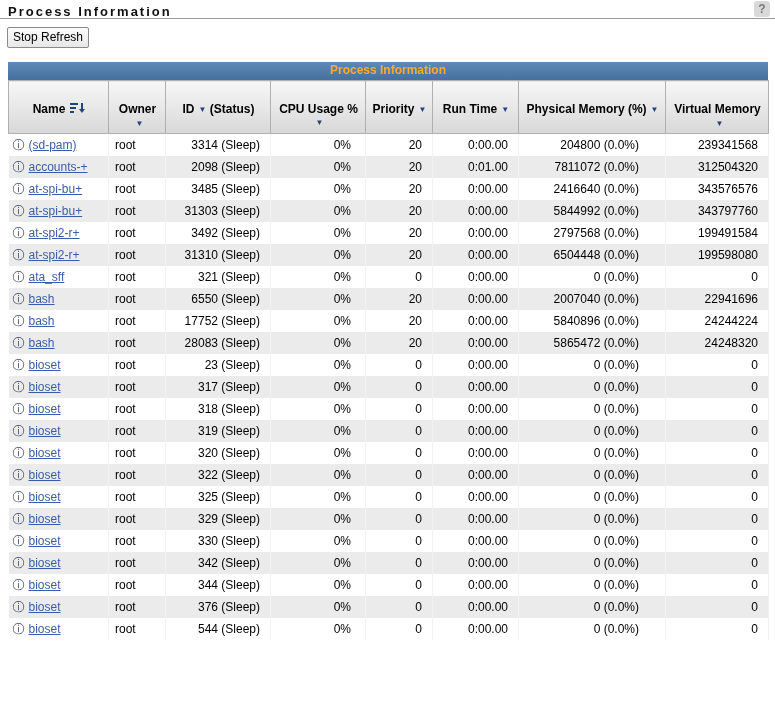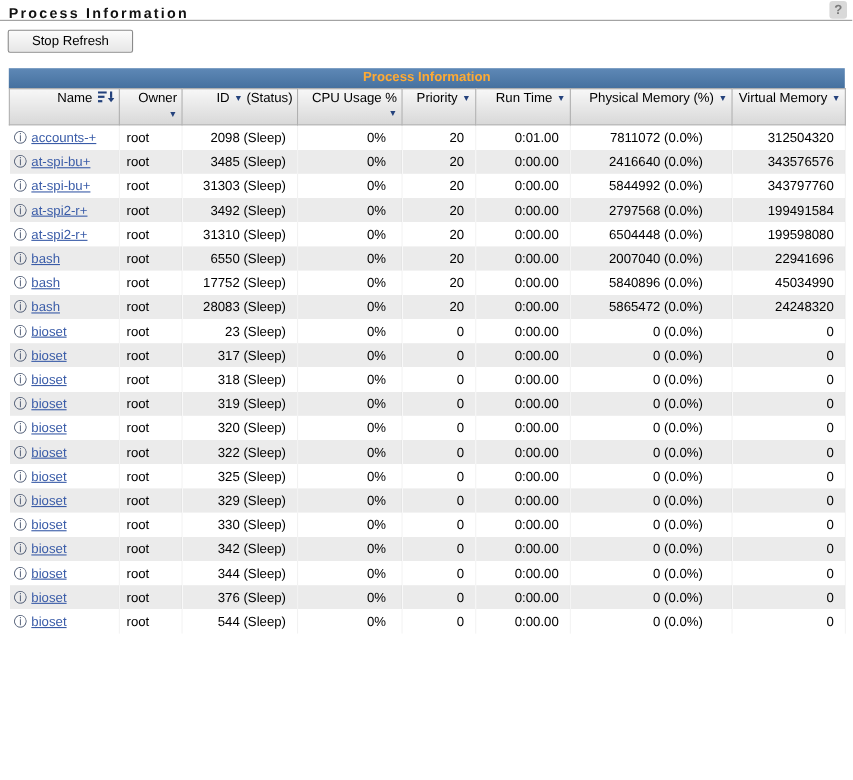--- a/index.html
+++ b/index.html
@@ -29,42 +29,42 @@
     text-align: center; cursor: pointer;
   }
 
   
   .toolbar { padding: 8px 0 0 7px; height: 30px; }
   .btn {
     font-family: "Liberation Sans", sans-serif;
     font-size: 12px; color: #000;
     background: linear-gradient(#fcfcfc, #e7e7e7);
     border: 1px solid #8a8a8a; border-radius: 2px;
-    padding: 2px 21px 3px; cursor: pointer;
+    padding: 2px 5px 3px; cursor: pointer;
   }
 
   
   .table-wrap { margin: 13px 7px 0 8px; }
   table {
     border-collapse: collapse; table-layout: fixed;
     width: 760px;
   }
   .table-title {
     width: 760px;
     background: linear-gradient(var(--table-title-bg-top, #5e88b6), var(--table-title-bg, #46719f));
     color: var(--table-title-text, #ffaa33);
     font-weight: bold; font-size: 12px; text-align: center;
     padding: 1px 0 3px;
   }
   thead th {
     background: linear-gradient(#f7f7f7, #d8d8d8);
     border: 1px solid #b0b0b0;
-    font-size: 12px; font-weight: normal; color: #000;
-    text-align: right; vertical-align: top;
-    padding: 1px 4px 3px 5px;
+    font-size: 12px; font-weight: bold; color: #000;
+    text-align: center; vertical-align: top;
+    padding: 21px 4px 3px 5px;
     height: 33px;
     cursor: pointer;
   }
   .sort-arrow {
     display: inline-block; margin-left: 4px;
     color: var(--sort-arrow, #24427c);
     font-size: 8px; vertical-align: 1px; cursor: pointer;
   }
   .sort-arrow.block { display: block; margin: 2px 0 0 2px; }
   .sort-bars { margin-left: 5px; vertical-align: -1px; cursor: pointer; }
@@ -144,20 +144,32 @@
         </th>
         <th>
           <span>Physical Memory (%)</span><span class="sort-arrow">▼</span>
         </th>
         <th>
           <span>Virtual Memory</span><span class="sort-arrow">▼</span>
         </th>
       </tr>
     </thead>
     <tbody>
+  <tr>
+    <td class="name-cell">
+      <span class="info-icon">ⓘ</span><a href="#" class="proc-link">(sd-pam)</a>
+    </td>
+    <td>root</td>
+    <td class="r">3314 (Sleep)</td>
+    <td class="r cpu">0%</td>
+    <td class="r">20</td>
+    <td class="r">0:00.00</td>
+    <td class="r phys">204800 (0.0%)</td>
+    <td class="r">239341568</td>
+  </tr>
 
   <tr>
     <td class="name-cell">
       <span class="info-icon">ⓘ</span><a href="#" class="proc-link">accounts-+</a>
     </td>
     <td>root</td>
     <td class="r">2098 (Sleep)</td>
     <td class="r cpu">0%</td>
     <td class="r">20</td>
     <td class="r">0:01.00</td>
@@ -213,20 +225,32 @@
     </td>
     <td>root</td>
     <td class="r">31310 (Sleep)</td>
     <td class="r cpu">0%</td>
     <td class="r">20</td>
     <td class="r">0:00.00</td>
     <td class="r phys">6504448 (0.0%)</td>
     <td class="r">199598080</td>
   </tr>
 
+  <tr>
+    <td class="name-cell">
+      <span class="info-icon">ⓘ</span><a href="#" class="proc-link">ata_sff</a>
+    </td>
+    <td>root</td>
+    <td class="r">321 (Sleep)</td>
+    <td class="r cpu">0%</td>
+    <td class="r">0</td>
+    <td class="r">0:00.00</td>
+    <td class="r phys">0 (0.0%)</td>
+    <td class="r">0</td>
+  </tr>
 
   <tr>
     <td class="name-cell">
       <span class="info-icon">ⓘ</span><a href="#" class="proc-link">bash</a>
     </td>
     <td>root</td>
     <td class="r">6550 (Sleep)</td>
     <td class="r cpu">0%</td>
     <td class="r">20</td>
     <td class="r">0:00.00</td>
@@ -237,21 +261,21 @@
   <tr>
     <td class="name-cell">
       <span class="info-icon">ⓘ</span><a href="#" class="proc-link">bash</a>
     </td>
     <td>root</td>
     <td class="r">17752 (Sleep)</td>
     <td class="r cpu">0%</td>
     <td class="r">20</td>
     <td class="r">0:00.00</td>
     <td class="r phys">5840896 (0.0%)</td>
-    <td class="r">45034990</td>
+    <td class="r">24244224</td>
   </tr>
 
   <tr>
     <td class="name-cell">
       <span class="info-icon">ⓘ</span><a href="#" class="proc-link">bash</a>
     </td>
     <td>root</td>
     <td class="r">28083 (Sleep)</td>
     <td class="r cpu">0%</td>
     <td class="r">20</td>

